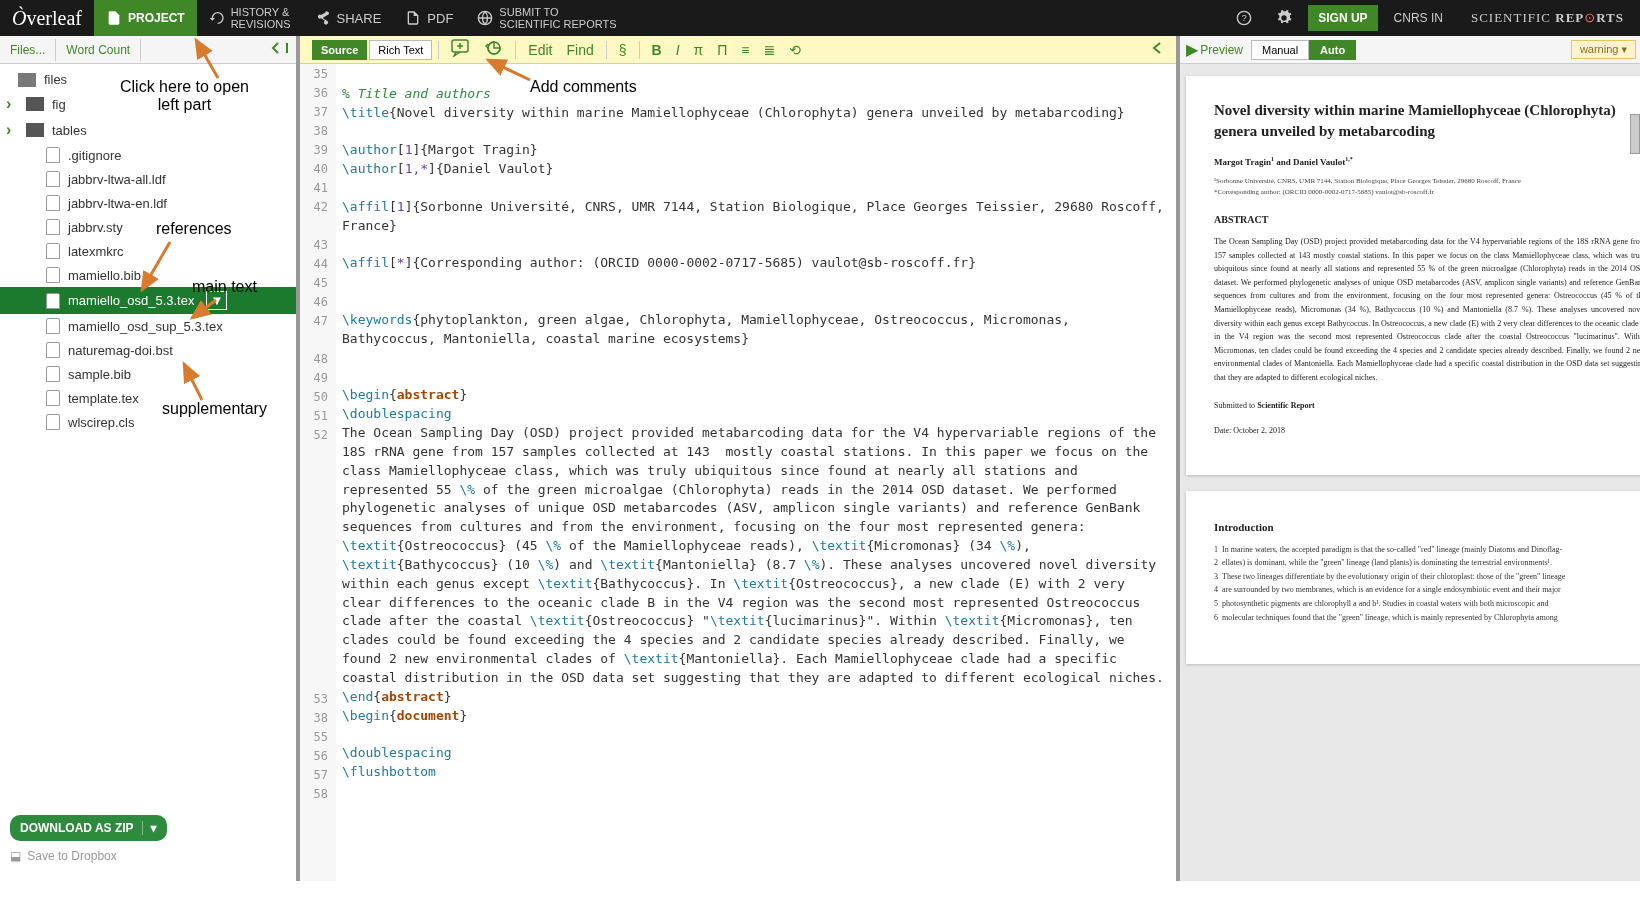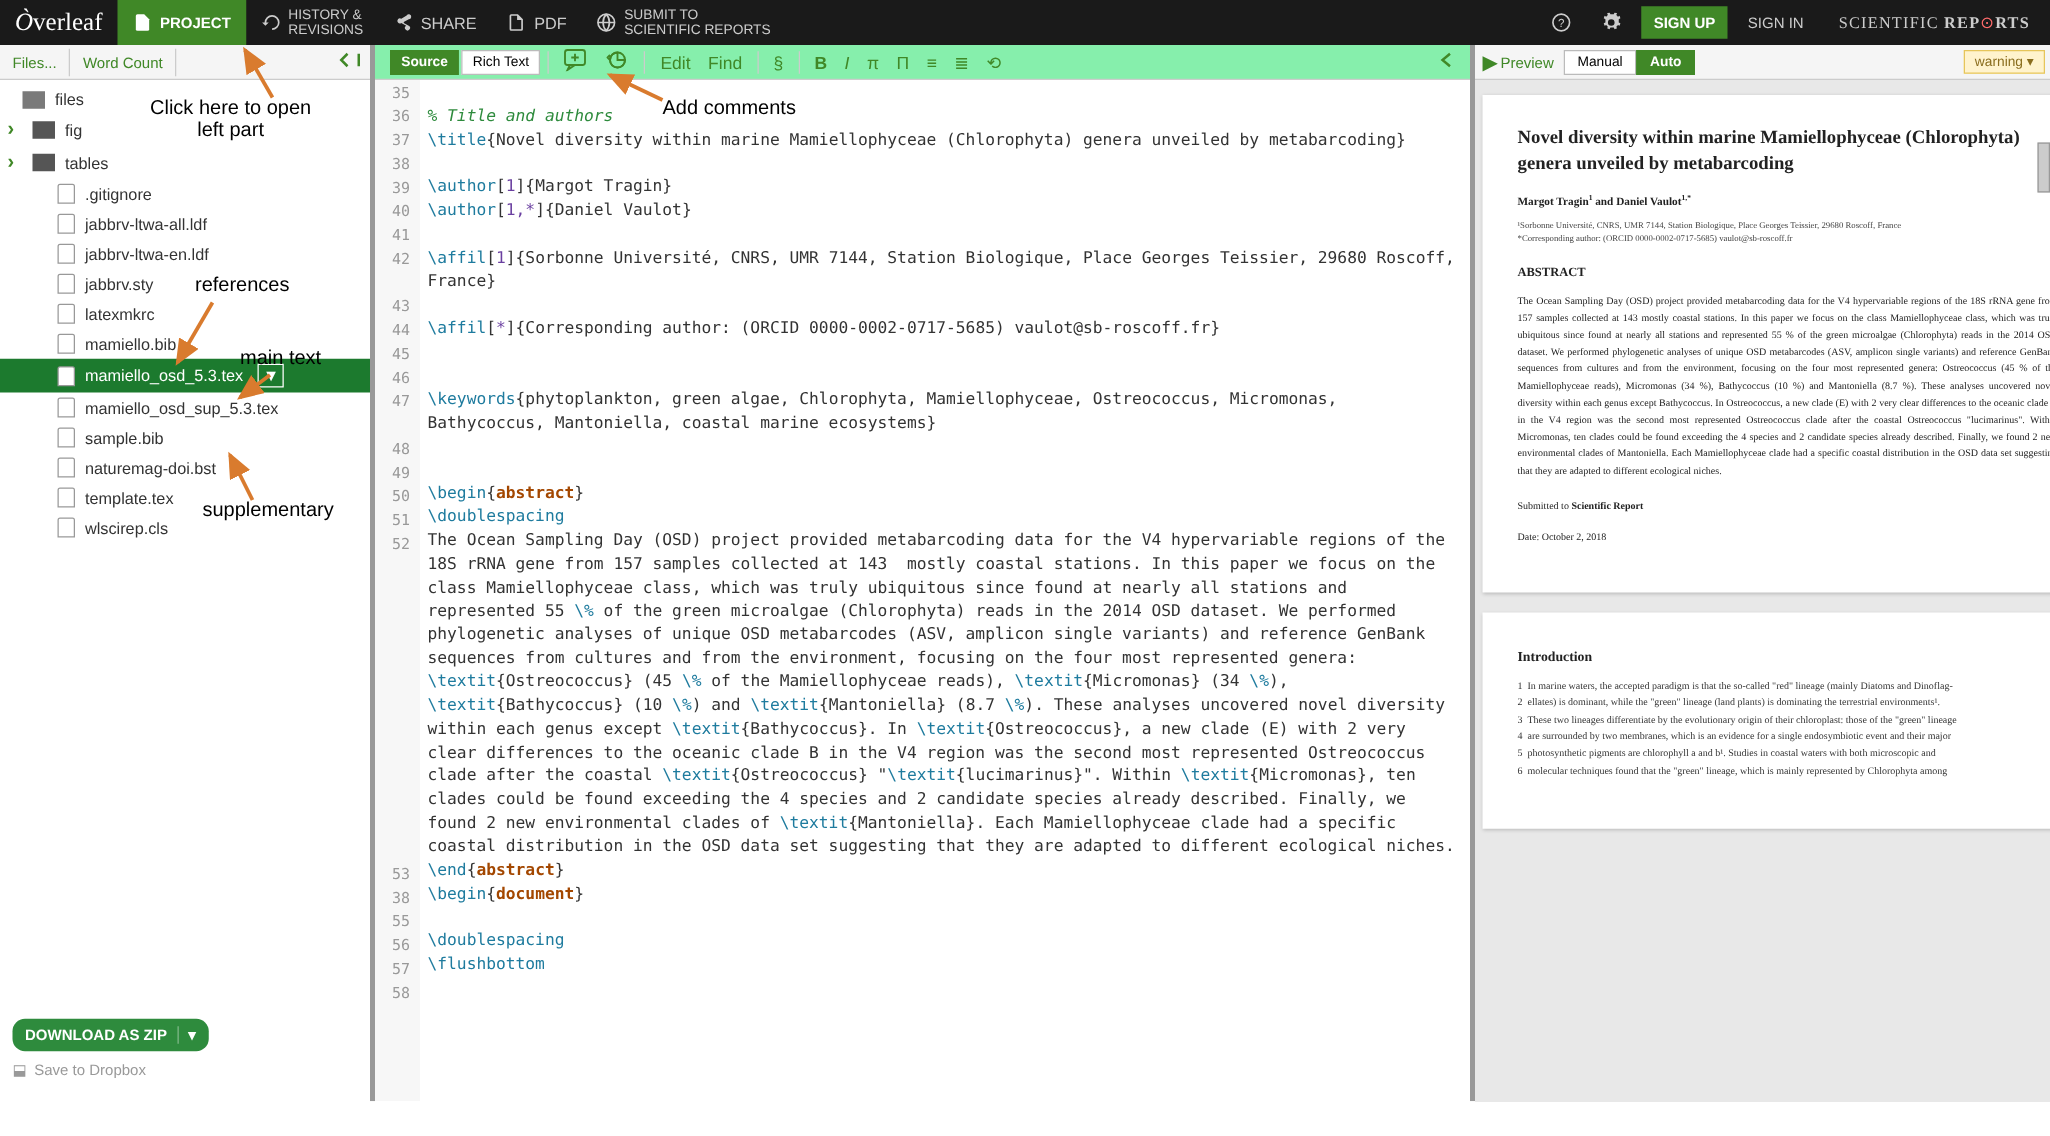--- a/index.html
+++ b/index.html
@@ -37,21 +37,21 @@
 .icon-folder.gray { background: #7a7a7a; }
 .chev { color: #408827; font-weight: bold; font-size: 16px; width: 12px; }
 .icon-file { width: 14px; height: 16px; border: 1px solid #999; border-radius: 2px 2px 0 0; display: inline-block; background: #fff; }
 .file-actions { padding: 10px; }
 .dl-zip { background: #2e8b3d; color: #fff; padding: 6px 10px; font-size: 12px; font-weight: bold; display: inline-flex; align-items: center; border-radius: 10px; }
 .dl-zip .caret { border-left: 1px solid rgba(255,255,255,0.4); padding-left: 8px; margin-left: 8px; }
 .save-dropbox { padding: 8px 0; color: #999; font-size: 12px; display: flex; align-items: center; gap: 6px; }
 
 
 .editor-panel { flex: 1; display: flex; flex-direction: column; border-right: 4px solid #999; min-width: 0; }
-.editor-toolbar { background: #86efac; height: 28px; display: flex; align-items: center; border-bottom: 1px solid #ccc; padding: 0 4px; gap: 2px; }
+.editor-toolbar { background: #fef9c3; height: 28px; display: flex; align-items: center; border-bottom: 1px solid #ccc; padding: 0 4px; gap: 2px; }
 .et-btn { padding: 3px 8px; border: 1px solid #bbb; background: #fff; font-size: 11px; cursor: pointer; }
 .et-btn.active { background: #408827; color: #fff; border-color: #408827; font-weight: bold; }
 .et-icon { padding: 2px 6px; color: #408827; cursor: pointer; font-size: 14px; }
 .et-sep { width: 1px; height: 18px; background: #ccc; margin: 0 4px; }
 .et-spacer { flex: 1; }
 .et-collapse { color: #408827; cursor: pointer; padding: 0 6px; }
 
 .code-area { flex: 1; display: flex; overflow: auto; font-family: Consolas, Monaco, monospace; font-size: 13px; line-height: 1.45; background: #fff; }
 .gutter { background: #f7f7f7; color: #999; text-align: right; padding: 2px 8px 2px 4px; user-select: none; min-width: 36px; }
 .gutter div { font-size: 12px; }
@@ -133,21 +133,21 @@
           <circle cx="12" cy="12" r="10" fill="none" stroke="currentColor" stroke-width="2"></circle>
           <text x="12" y="17" text-anchor="middle" font-size="14" fill="currentColor">?</text>
         </svg>
     </div>
     <div class="top-btn">
       <svg viewBox="0 0 24 24" width="20" height="20">
           <path d="M12 8a4 4 0 100 8 4 4 0 000-8zm9 4l2 1-1 3-2-1a8 8 0 01-2 2l1 2-3 1-1-2h-4l-1 2-3-1 1-2a8 8 0 01-2-2l-2 1-1-3 2-1v-4l-2-1 1-3 2 1a8 8 0 012-2l-1-2 3-1 1 2h4l1-2 3 1-1 2a8 8 0 012 2l2-1 1 3-2 1v4z"></path>
         </svg>
     </div>
     <div class="signup-btn">SIGN UP</div>
-    <div class="signin-btn">SIGN IN</div>
+    <div class="signin-btn">CNRS IN</div>
     <div class="sci-reports">SCIENTIFIC <span style="font-weight:bold">REP</span><span style="color:#ff6b6b">⊙</span><span style="font-weight:bold">RTS</span></div>
   </div>
 </div>
 
 <div class="main">
 
   <div class="file-panel">
     <div class="sec-bar">
       <div class="sec-left">
         <div class="sec-btn">Files...</div>
@@ -213,26 +213,26 @@
             <span class="dropdown-sq">▼</span>
           </div>
           <div class="file-item">
             <span class="indent2"></span>
             <span class="icon-file"></span>
             <span>mamiello_osd_sup_5.3.tex</span>
           </div>
           <div class="file-item">
             <span class="indent2"></span>
             <span class="icon-file"></span>
+            <span>naturemag-doi.bst</span>
+          </div>
+          <div class="file-item">
+            <span class="indent2"></span>
+            <span class="icon-file"></span>
             <span>sample.bib</span>
-          </div>
-          <div class="file-item">
-            <span class="indent2"></span>
-            <span class="icon-file"></span>
-            <span>naturemag-doi.bst</span>
           </div>
           <div class="file-item">
             <span class="indent2"></span>
             <span class="icon-file"></span>
             <span>template.tex</span>
           </div>
           <div class="file-item">
             <span class="indent2"></span>
             <span class="icon-file"></span>
             <span>wlscirep.cls</span>

